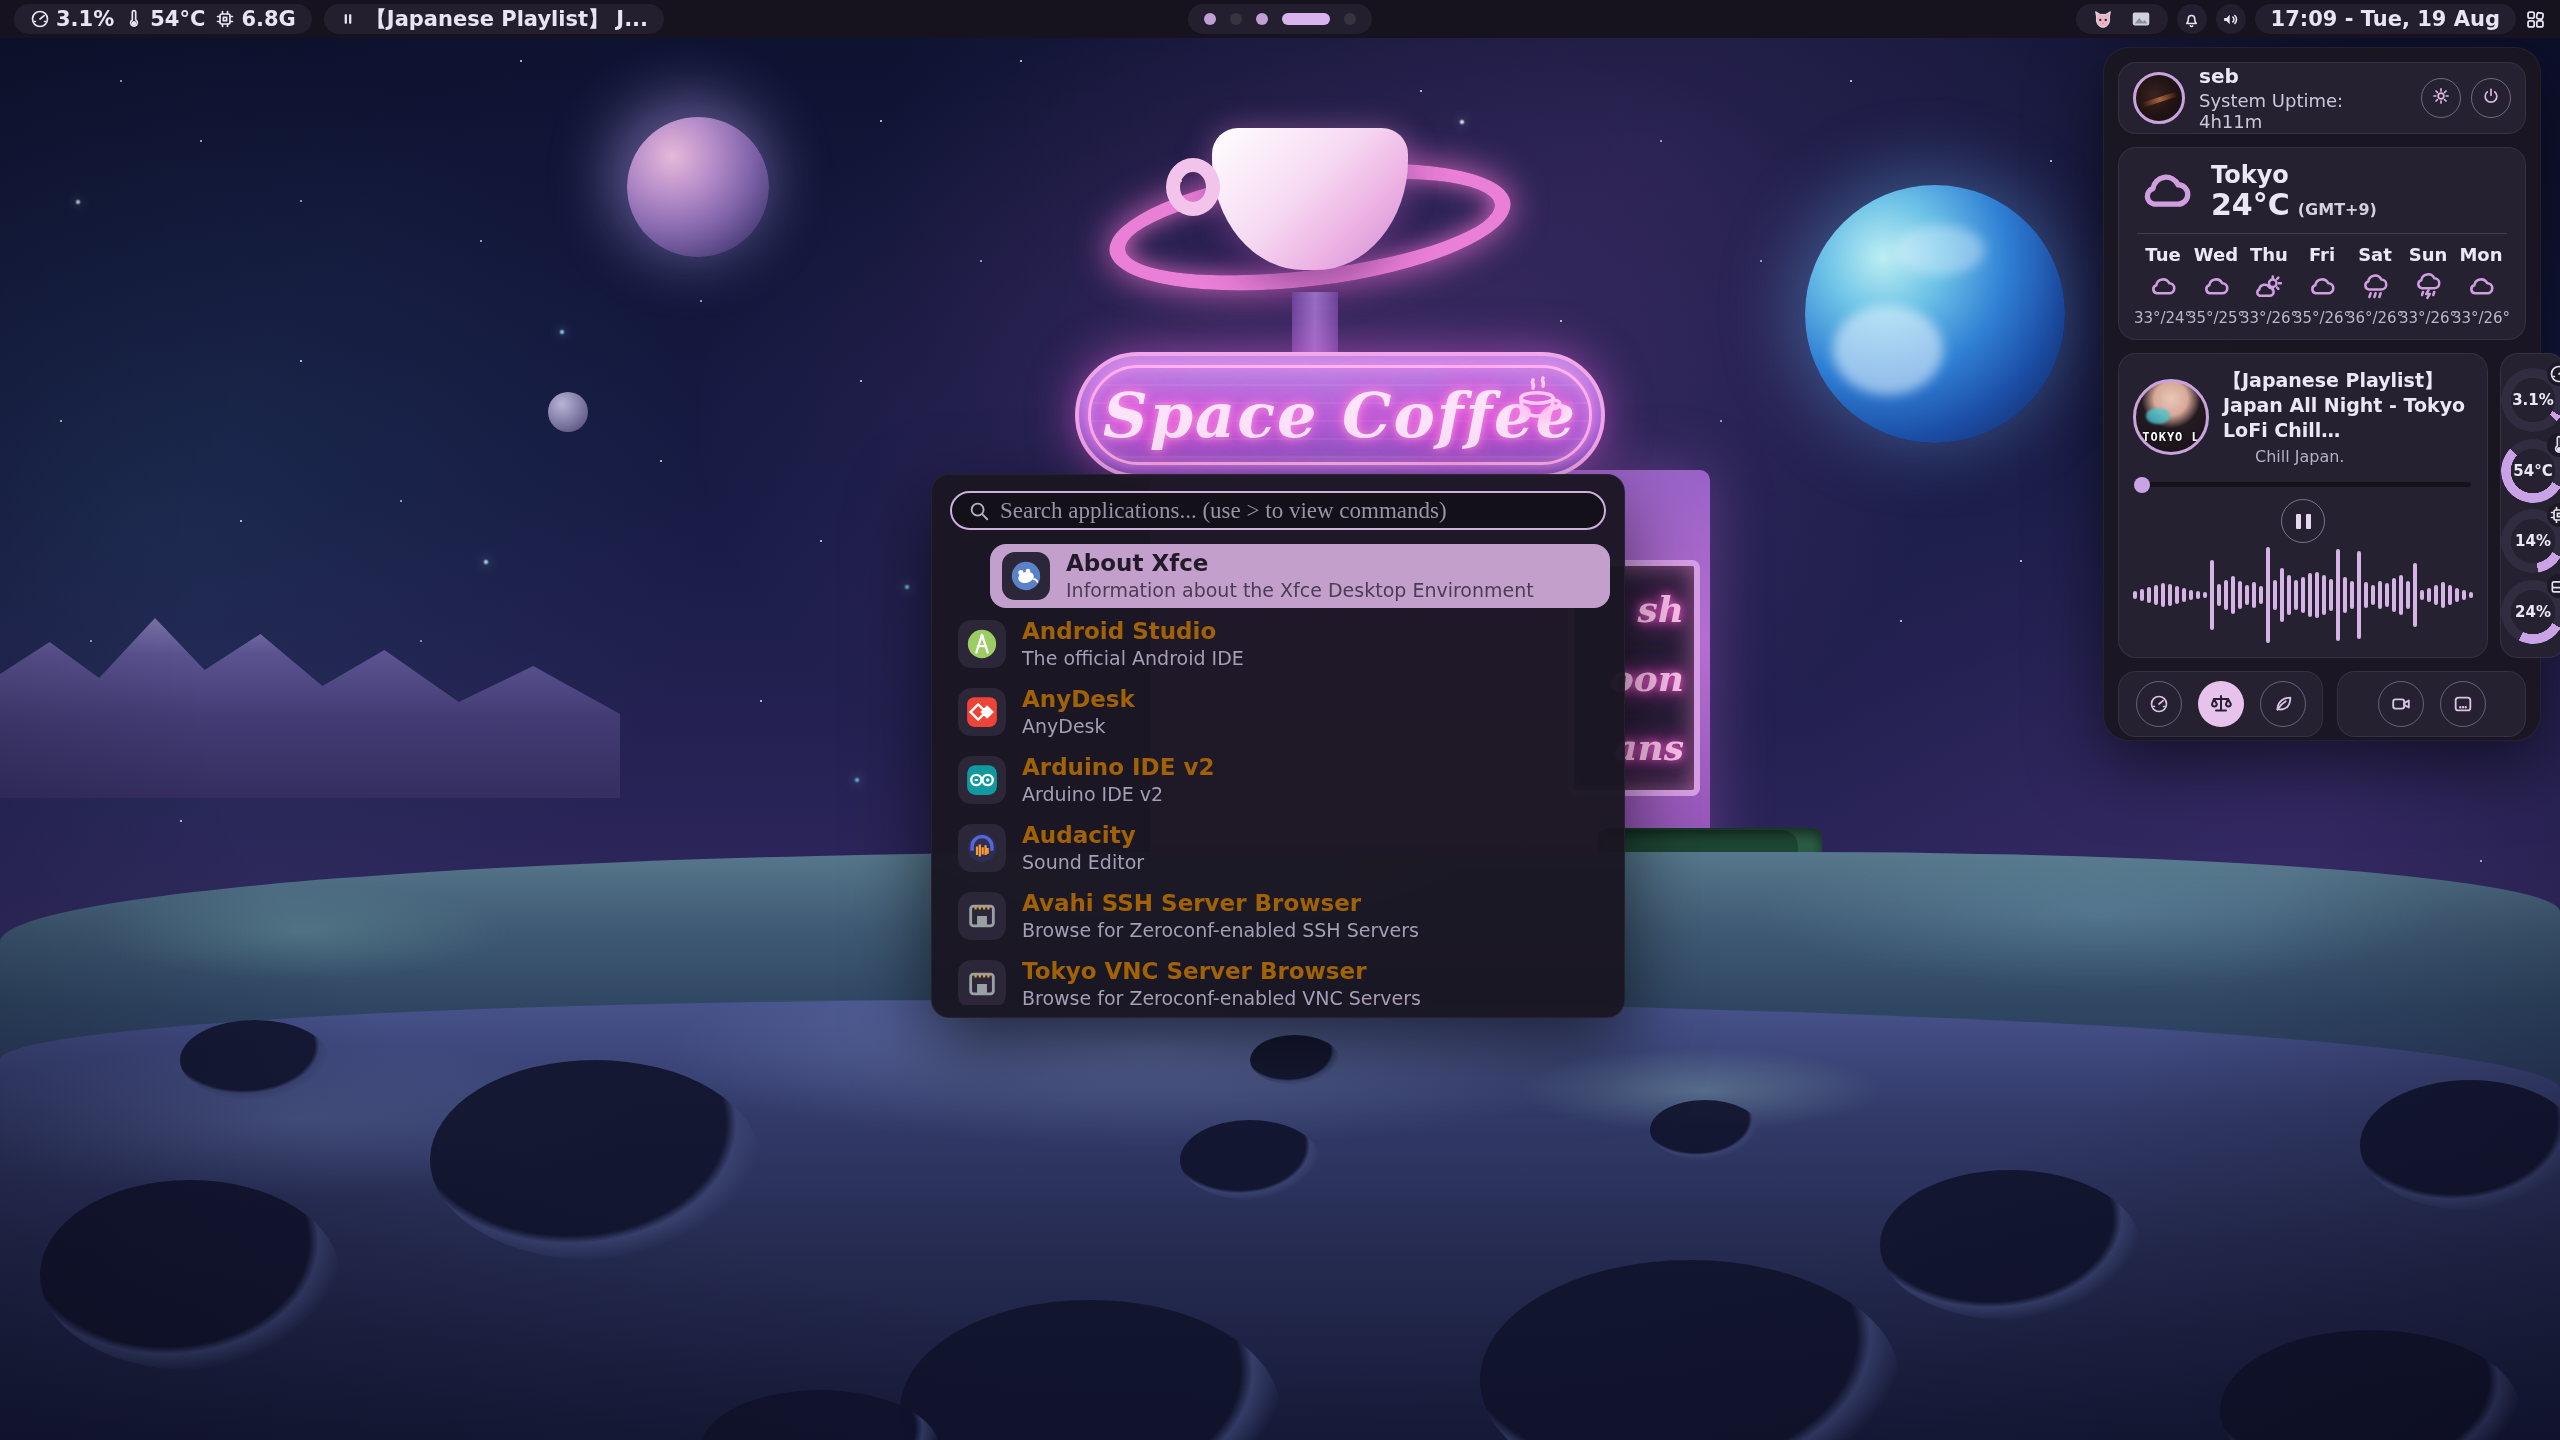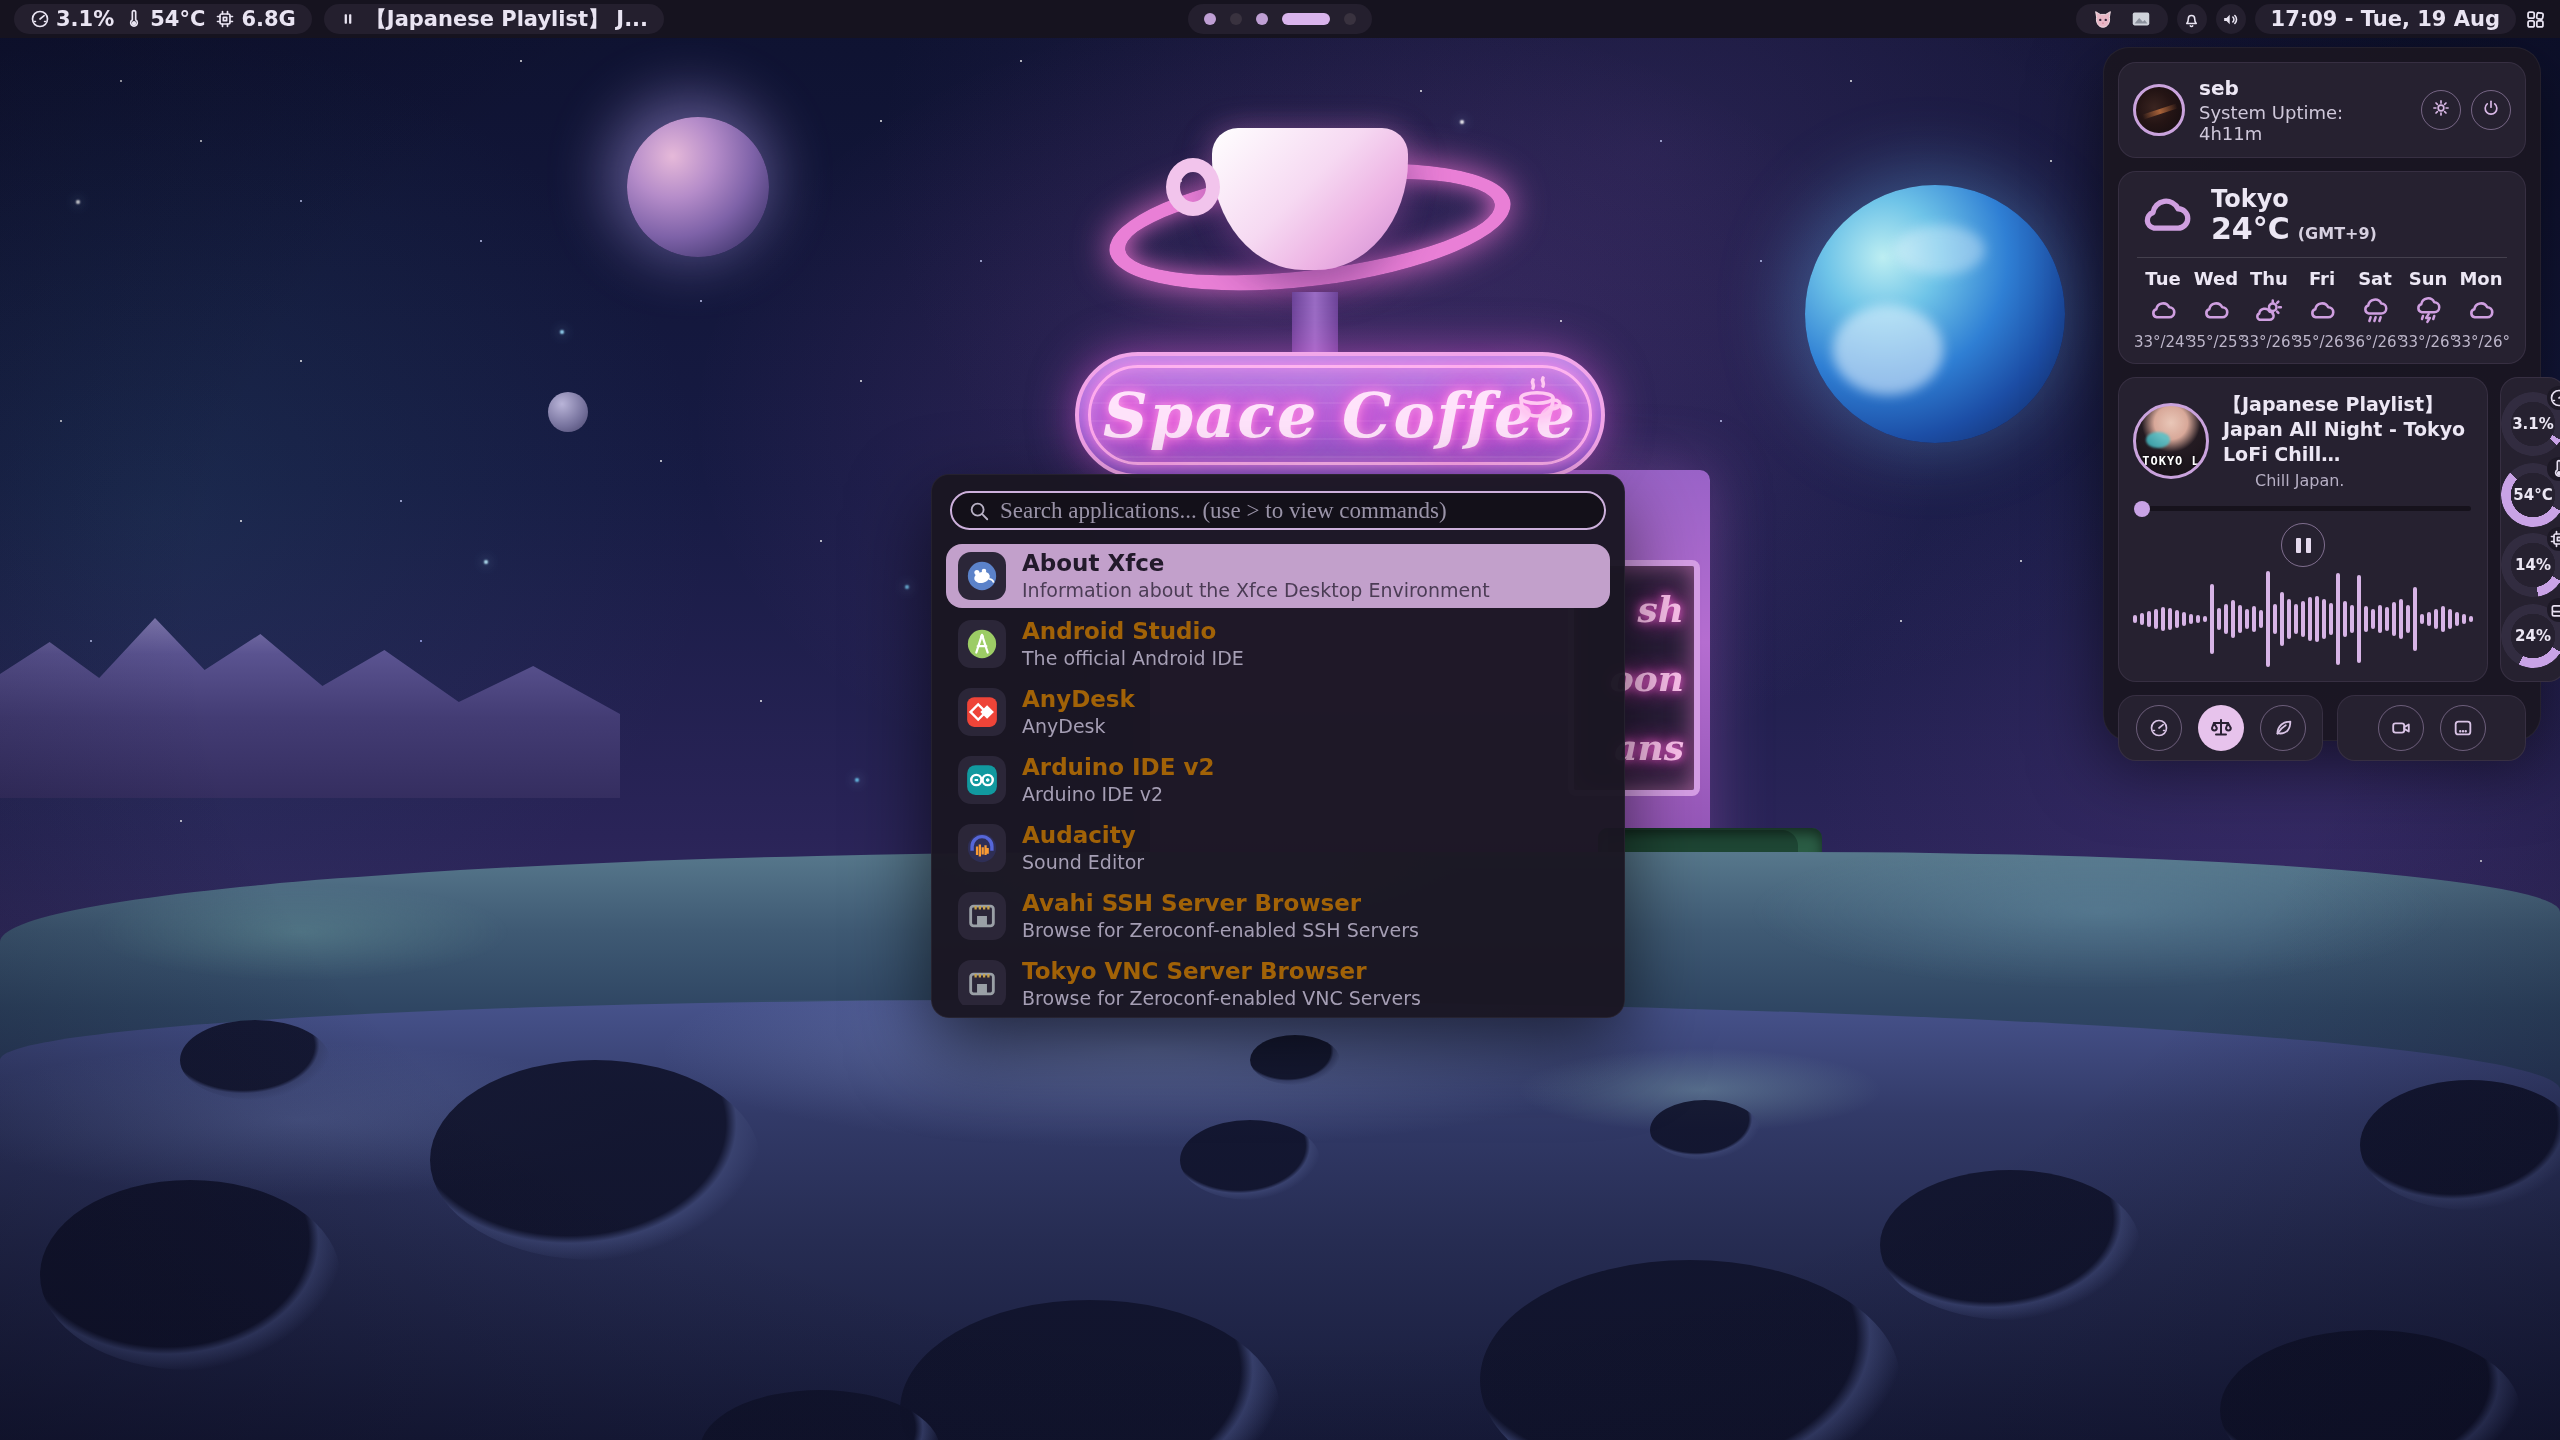--- a/index.html
+++ b/index.html
@@ -131,31 +131,31 @@
   .search-wrap input { flex:1; background:transparent; border:none; outline:none; color:#fef9c3;
     font-size:23px; font-family:Liberation Serif, serif; }
   .search-wrap input::placeholder { color:#9a93a8; }
   .search-ico { color:#b9b2c6; display:flex; }
   .launcher-list { display:flex; flex-direction:column; gap:4px; overflow:hidden; }
   .lrow { display:flex; align-items:center; gap:16px; padding:8px 12px; border-radius:16px; height:64px; }
   .lrow .appico { width:48px; height:48px; border-radius:13px; background:#2b2638; display:flex;
     align-items:center; justify-content:center; flex:none; }
   .lrow .lt { font-size:23px; font-weight:bold; color:#a16207; line-height:1.25; }
   .lrow .ld { font-size:19px; color:#a59eb4; line-height:1.3; }
-  .lrow.selected { background:#c2a0cb; }
+  .lrow.selected { background:#c2a0cb;margin-left:44px; }
   .lrow.selected .lt { color:#221a2b; }
   .lrow.selected .ld { color:#4b3c55; }
 
   
   .sidebar { position:absolute; left:2103px; top:47px; width:438px; height:694px; z-index:30;
     background:rgba(26,22,33,.96); border-radius:26px; border:1px solid rgba(255,255,255,.05);
     box-shadow: 0 24px 70px rgba(0,0,0,.55); padding:14px; display:flex; flex-direction:column; gap:13px;
     color:#ece7f4; }
   .card { background:#262130; border:1px solid rgba(210,180,230,.10); border-radius:18px; }
-  .user-card { display:flex; align-items:center; gap:14px; padding:13px 14px; }
+  .user-card { display:flex; align-items:center; gap:14px; padding:1px 14px; }
   .avatar { width:52px; height:52px; border-radius:50%; border:3px solid #caa3dd; flex:none;
     background: radial-gradient(circle at 40% 45%, #3a2420 0%, #241414 45%, #120c10 100%);
     position:relative; overflow:hidden; }
   .avatar::after { content:""; position:absolute; left:6px; top:22px; width:36px; height:5px;
     background:linear-gradient(90deg,transparent,#a86238,transparent); transform:rotate(-18deg); }
   .user-name { font-size:20px; font-weight:bold; }
   .user-uptime { font-size:18px; color:#cfc8da; margin-top:2px; }
   .round-btn { width:40px; height:40px; border-radius:50%; border:1.5px solid rgba(215,185,235,.45);
     display:flex; align-items:center; justify-content:center; color:#d9b8e6; }
   .user-actions { margin-left:auto; display:flex; gap:10px; }

